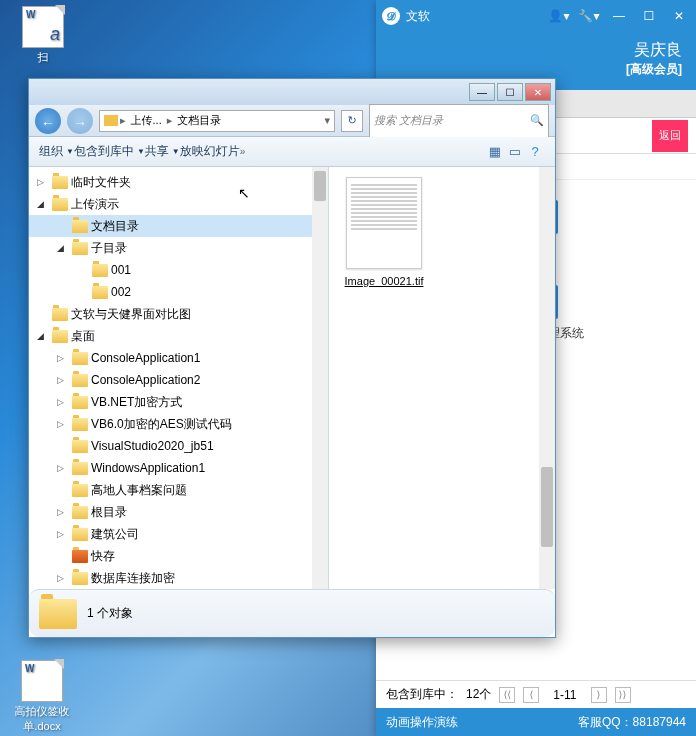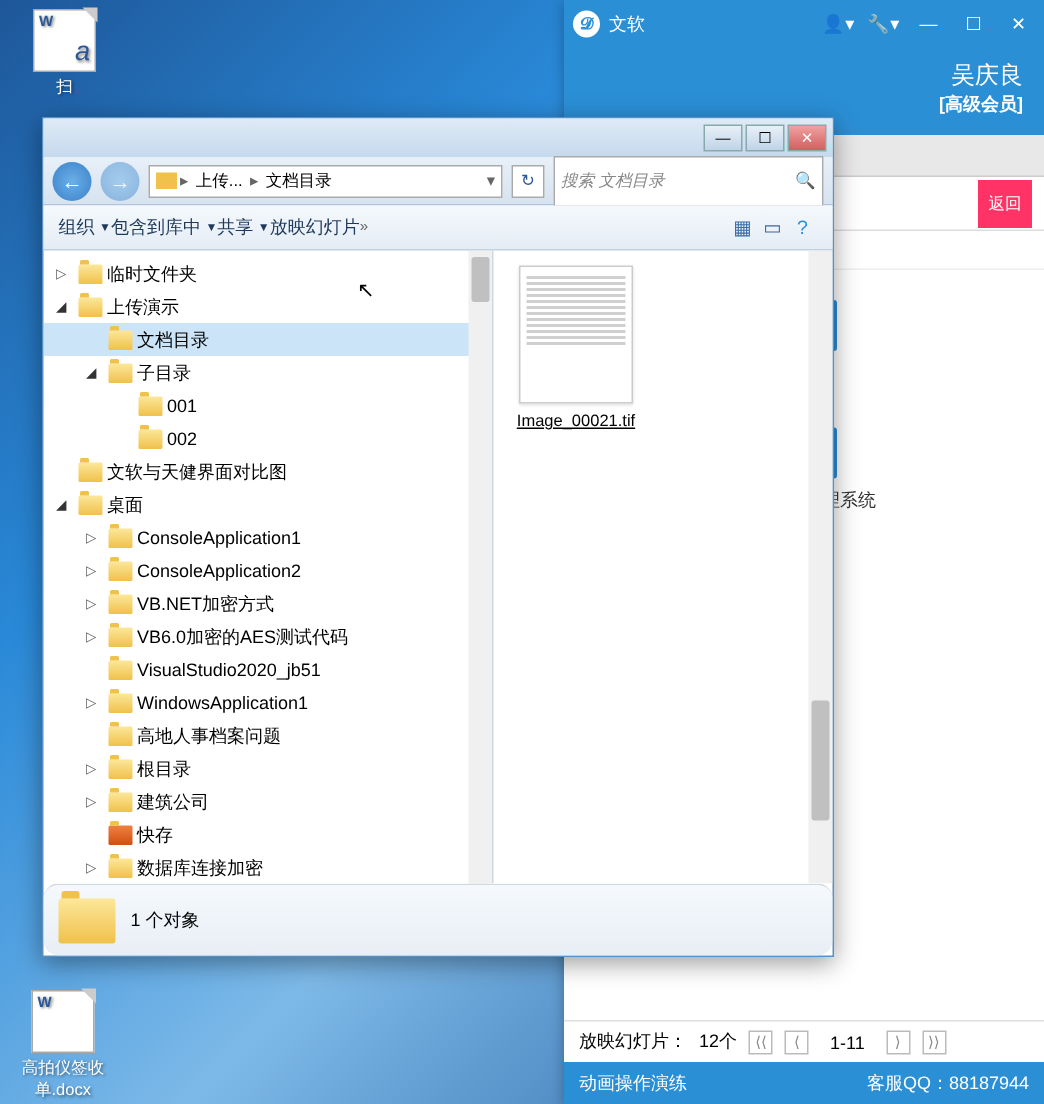--- a/index.html
+++ b/index.html
@@ -140,21 +140,21 @@
     <div class="app-item">
       <div class="folder"></div>
       <div>合作文档管理系统</div>
     </div>
     <div class="app-item">
       <div class="doc"></div>
       <div>合同</div>
     </div>
   </div>
   <div class="app-status">
-    <span>放映幻灯片：</span>
+    <span>包含到库中：</span>
     <span>12个</span>
     <div class="page-arrow">⟨⟨</div>
     <div class="page-arrow">⟨</div>
     <span style="margin:18px 6px;">1-11</span>
     <div class="page-arrow">⟩</div>
     <div class="page-arrow">⟩⟩</div>
   </div>
   <div class="app-footer">
     <span>动画操作演练</span>
     <span>客服QQ：88187944</span>

